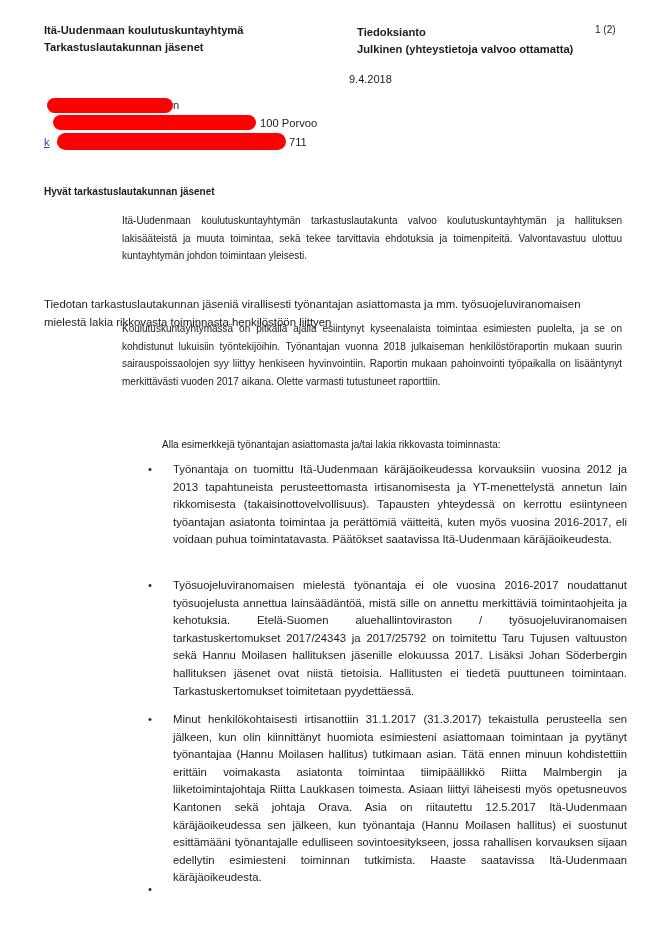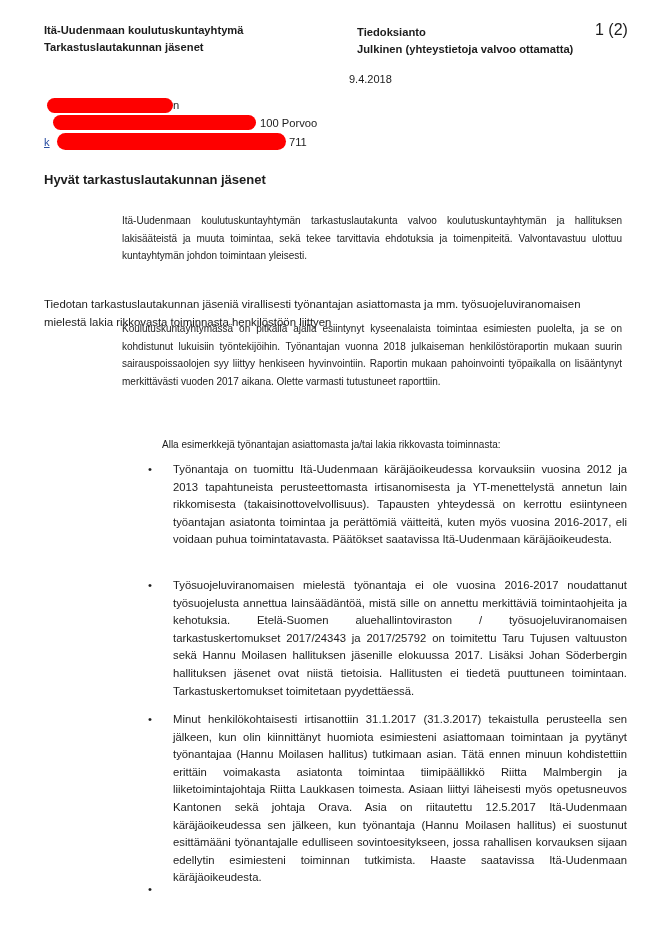--- a/index.html
+++ b/index.html
@@ -57,21 +57,21 @@
     font-weight: bold;
   }
   .hdr-right-row {
     position: relative;
     display: block;
   }
   .page-no {
     position: absolute;
     left: 238px;
     top: 0;
-    font-size: 16px;
+    font-size: 10px;
     line-height: 16.5px;
     white-space: nowrap;
   }
   .hdr-date {
     position: absolute;
     left: 349px;
     top: 49px;
     font-size: 11px;
     line-height: 16.5px;
     white-space: nowrap;
@@ -107,22 +107,22 @@
     pointer-events: none;
   }
   .r1 { left: 3px;  top: 2px;  width: 126px; height: 15px; }
   .r2 { left: 9px;  top: 19px; width: 203px; height: 15px; }
   .r3 { left: 13px; top: 37px; width: 229px; height: 17px; border-radius: 10px; }
 
   
   .salutation {
     position: absolute;
     left: 44px;
-    top: 172px;
-    font-size: 13px;
+    top: 184px;
+    font-size: 10px;
     font-weight: bold;
     line-height: 16px;
     white-space: nowrap;
   }
 
   .para {
     position: absolute;
     left: 122px;
     width: 500px;
     font-size: 10px;

